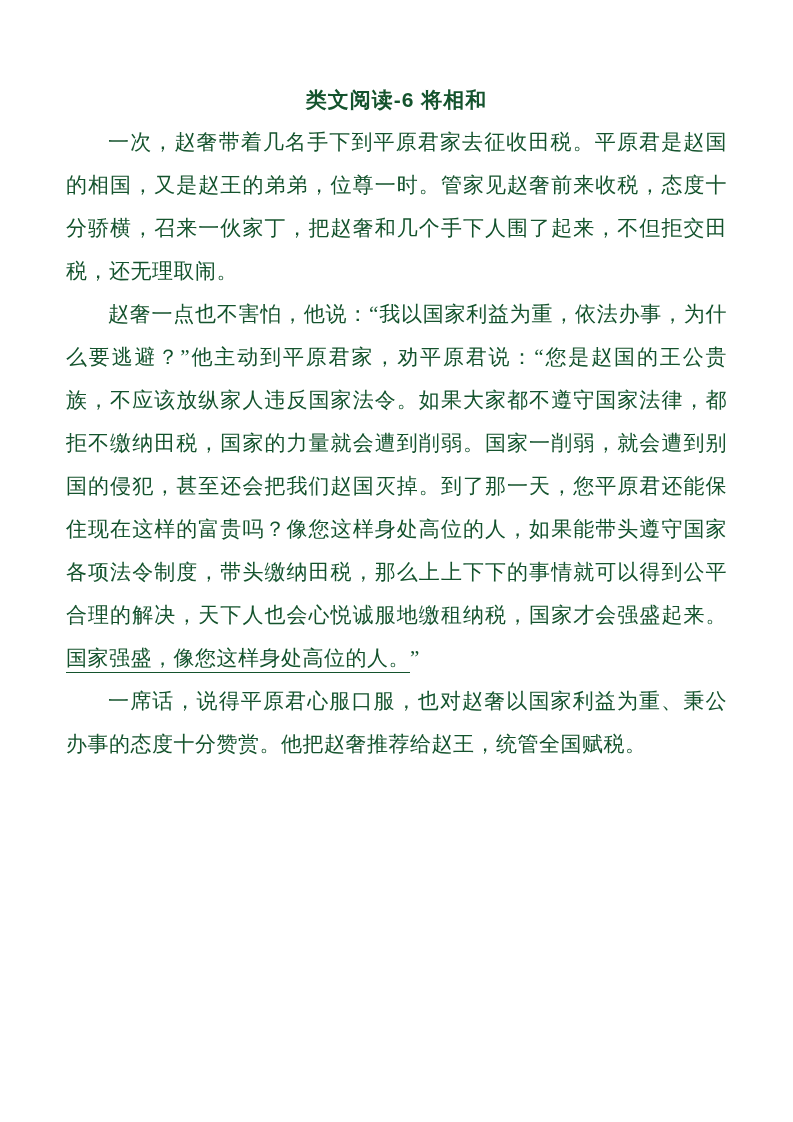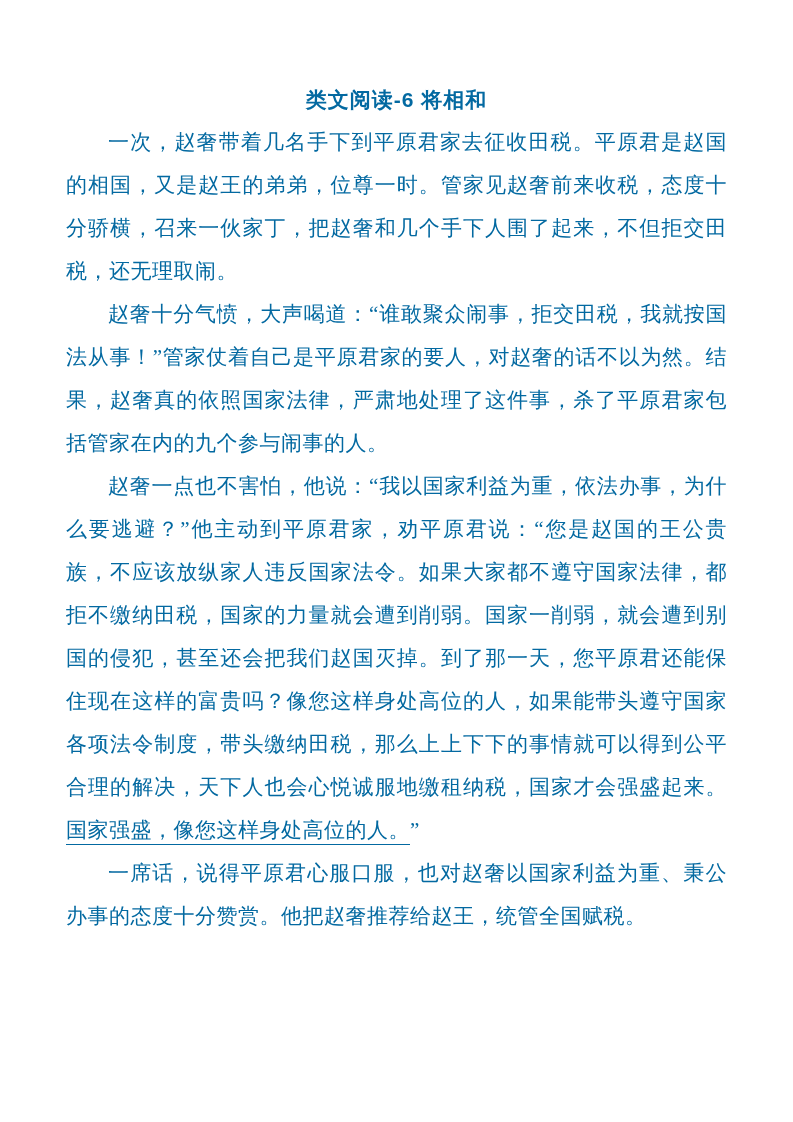--- a/index.html
+++ b/index.html
@@ -4,21 +4,21 @@
 <style>
   * { margin: 0; padding: 0; box-sizing: border-box; }
   html, body { background: #e8e8e8; }
   .page {
     position: relative;
     width: 793px;
     height: 1122px;
     margin: 0 auto;
     background: #ffffff;
     padding: 78px 66px 0 66px;
-    color: #0369a1;
+    color: #14532d;
     font-family: "Liberation Serif", "DejaVu Serif", serif;
     overflow: hidden;
   }
   .doc-title, .doc-subtitle {
     text-align: center;
     font-weight: bold;
     font-size: 21px;
     line-height: 43px;
     font-family: "Liberation Sans", "DejaVu Sans", sans-serif;
     letter-spacing: 1px;
@@ -37,17 +37,16 @@
     text-underline-offset: 7px;
   }
 </style>
 </head>
 <body>
 
 <div class="page">
   <h1 class="doc-title">类文阅读-6 将相和</h1>
   <div class="doc-body">
       <p><span>一次，赵奢带着几名手下到平原君家去征收田税。平原君是赵国的相国，又是赵王的弟弟，位尊一时。管家见赵奢前来收税，态度十分骄横，召来一伙家丁，把赵奢和几个手下人围了起来，不但拒交田税，还无理取闹。</span></p>
-      <p><span>赵奢十分气愤，大声喝道：“谁敢聚众闹事，拒交田税，我就按国法从事！”管家仗着自己是平原君家的要人，对赵奢的话不以为然。结果，赵奢真的依照国家法律，严肃地处理了这件事，杀了平原君家包括管家在内的九个参与闹事的人。</span></p>
       <p><span>赵奢一点也不害怕，他说：“我以国家利益为重，依法办事，为什么要逃避？”他主动到平原君家，劝平原君说：“您是赵国的王公贵族，不应该放纵家人违反国家法令。如果大家都不遵守国家法律，都拒不缴纳田税，国家的力量就会遭到削弱。国家一削弱，就会遭到别国的侵犯，甚至还会把我们赵国灭掉。到了那一天，您平原君还能保住现在这样的富贵吗？像您这样身处高位的人，如果能带头遵守国家各项法令制度，带头缴纳田税，那么上上下下的事情就可以得到公平合理的解决，天下人也会心悦诚服地缴租纳税，国家才会强盛起来。</span><span class="underline">国家强盛，像您这样身处高位的人。</span><span>”</span></p>
       <p><span>一席话，说得平原君心服口服，也对赵奢以国家利益为重、秉公办事的态度十分赞赏。他把赵奢推荐给赵王，统管全国赋税。</span></p>
     </div>
 </div>
 
 </body></html>

